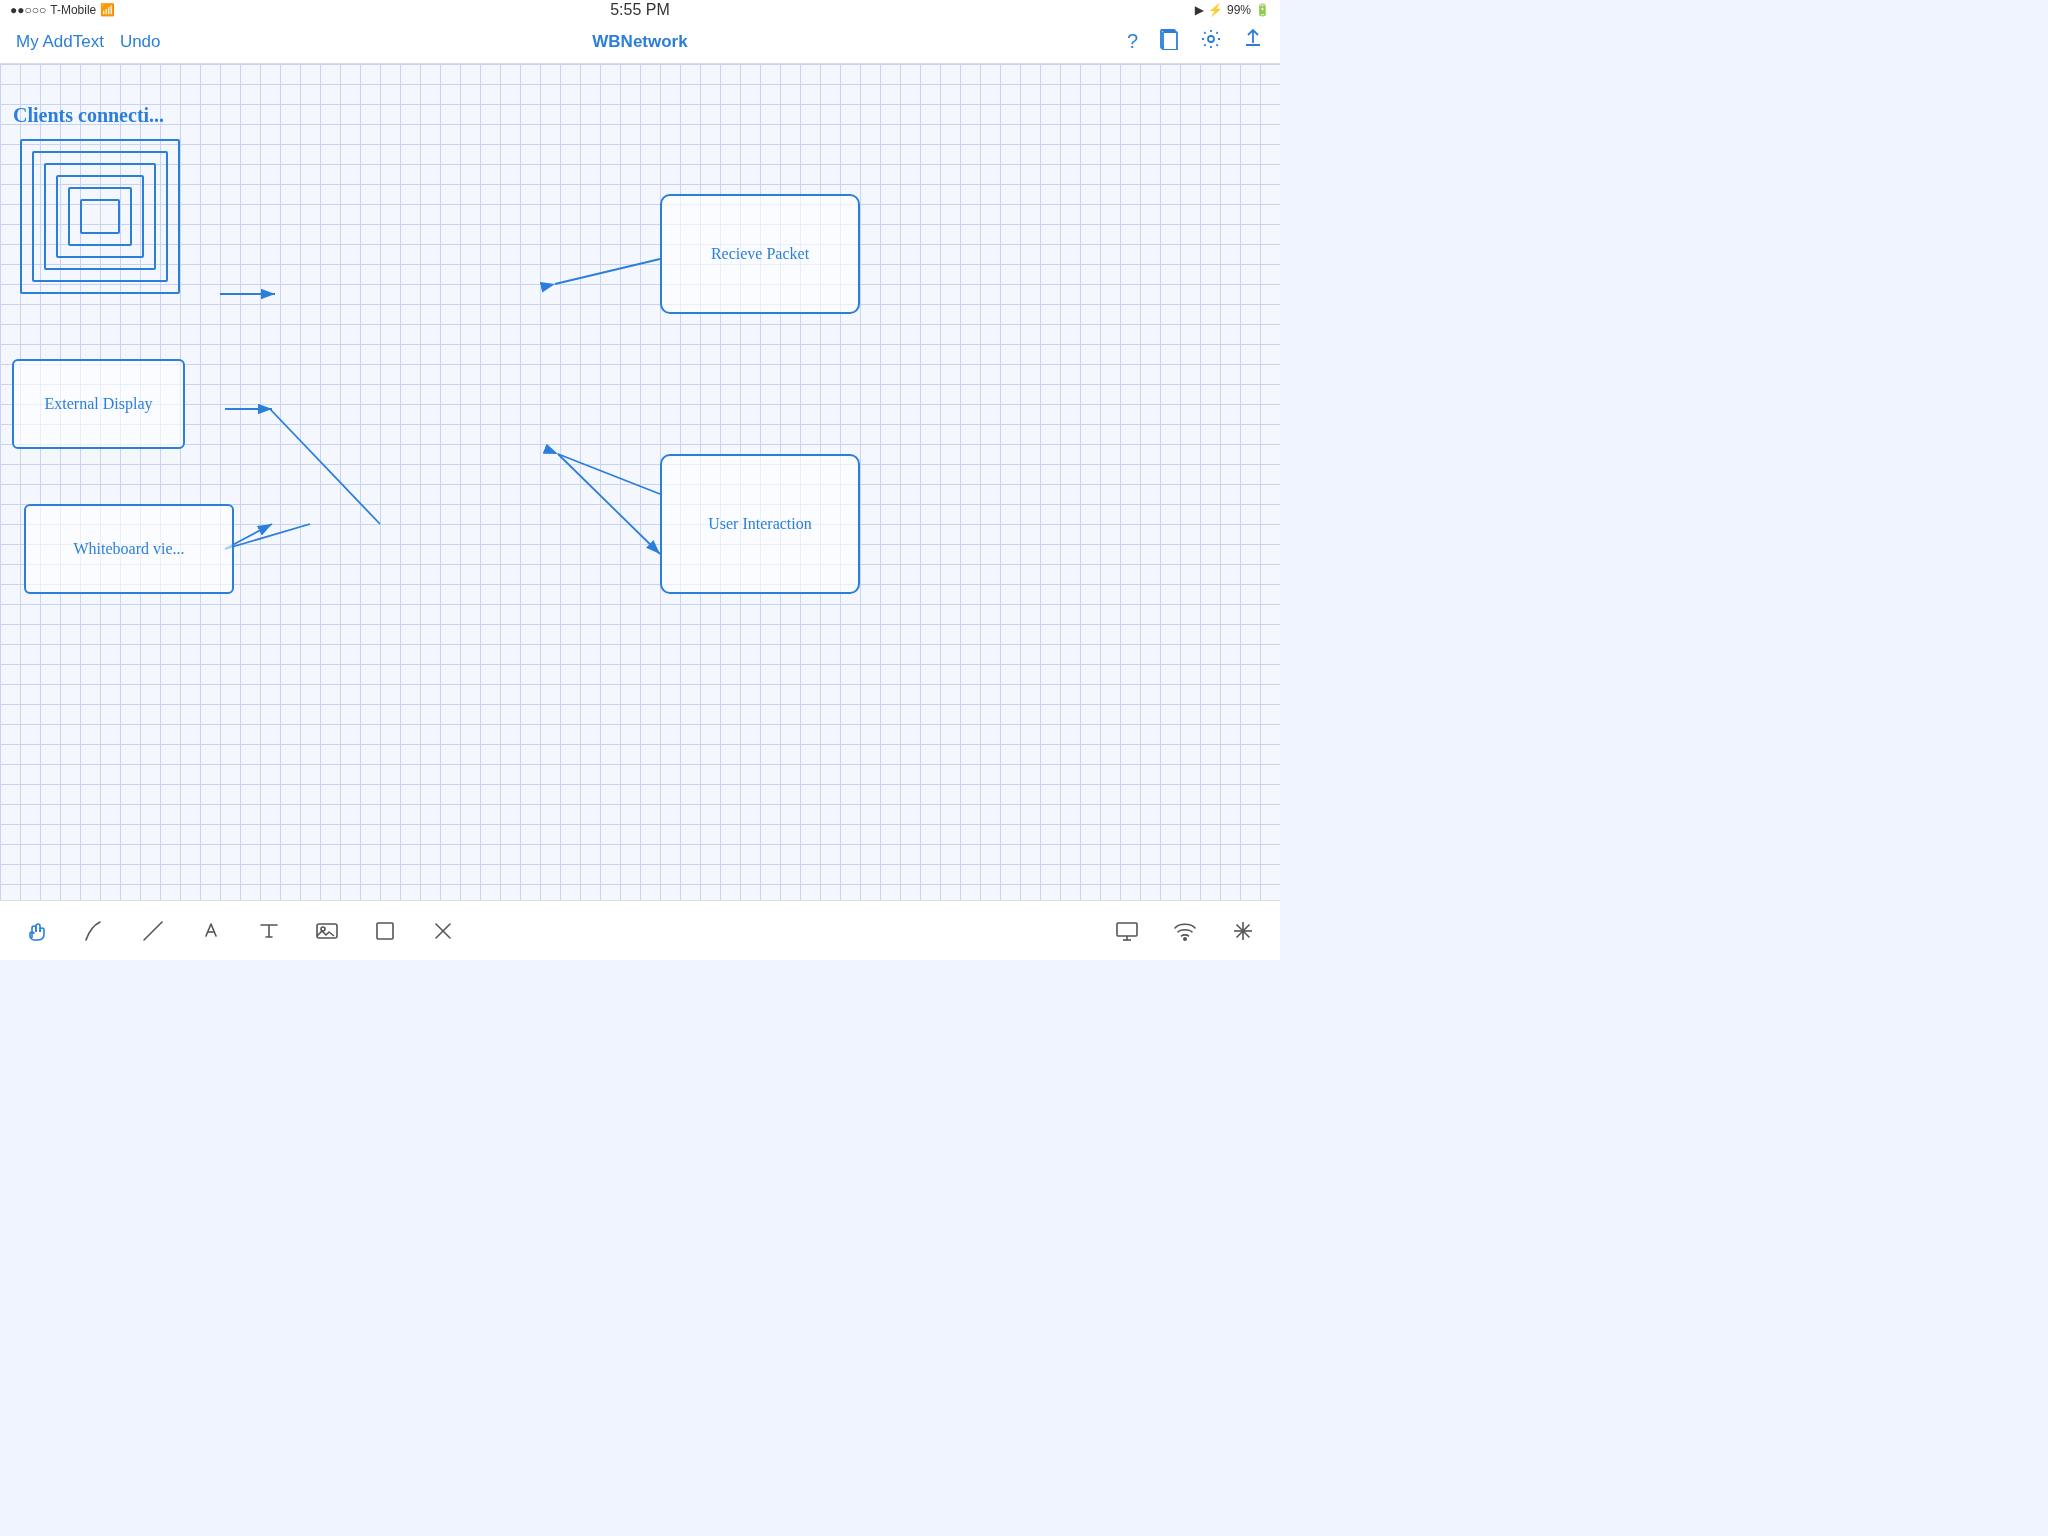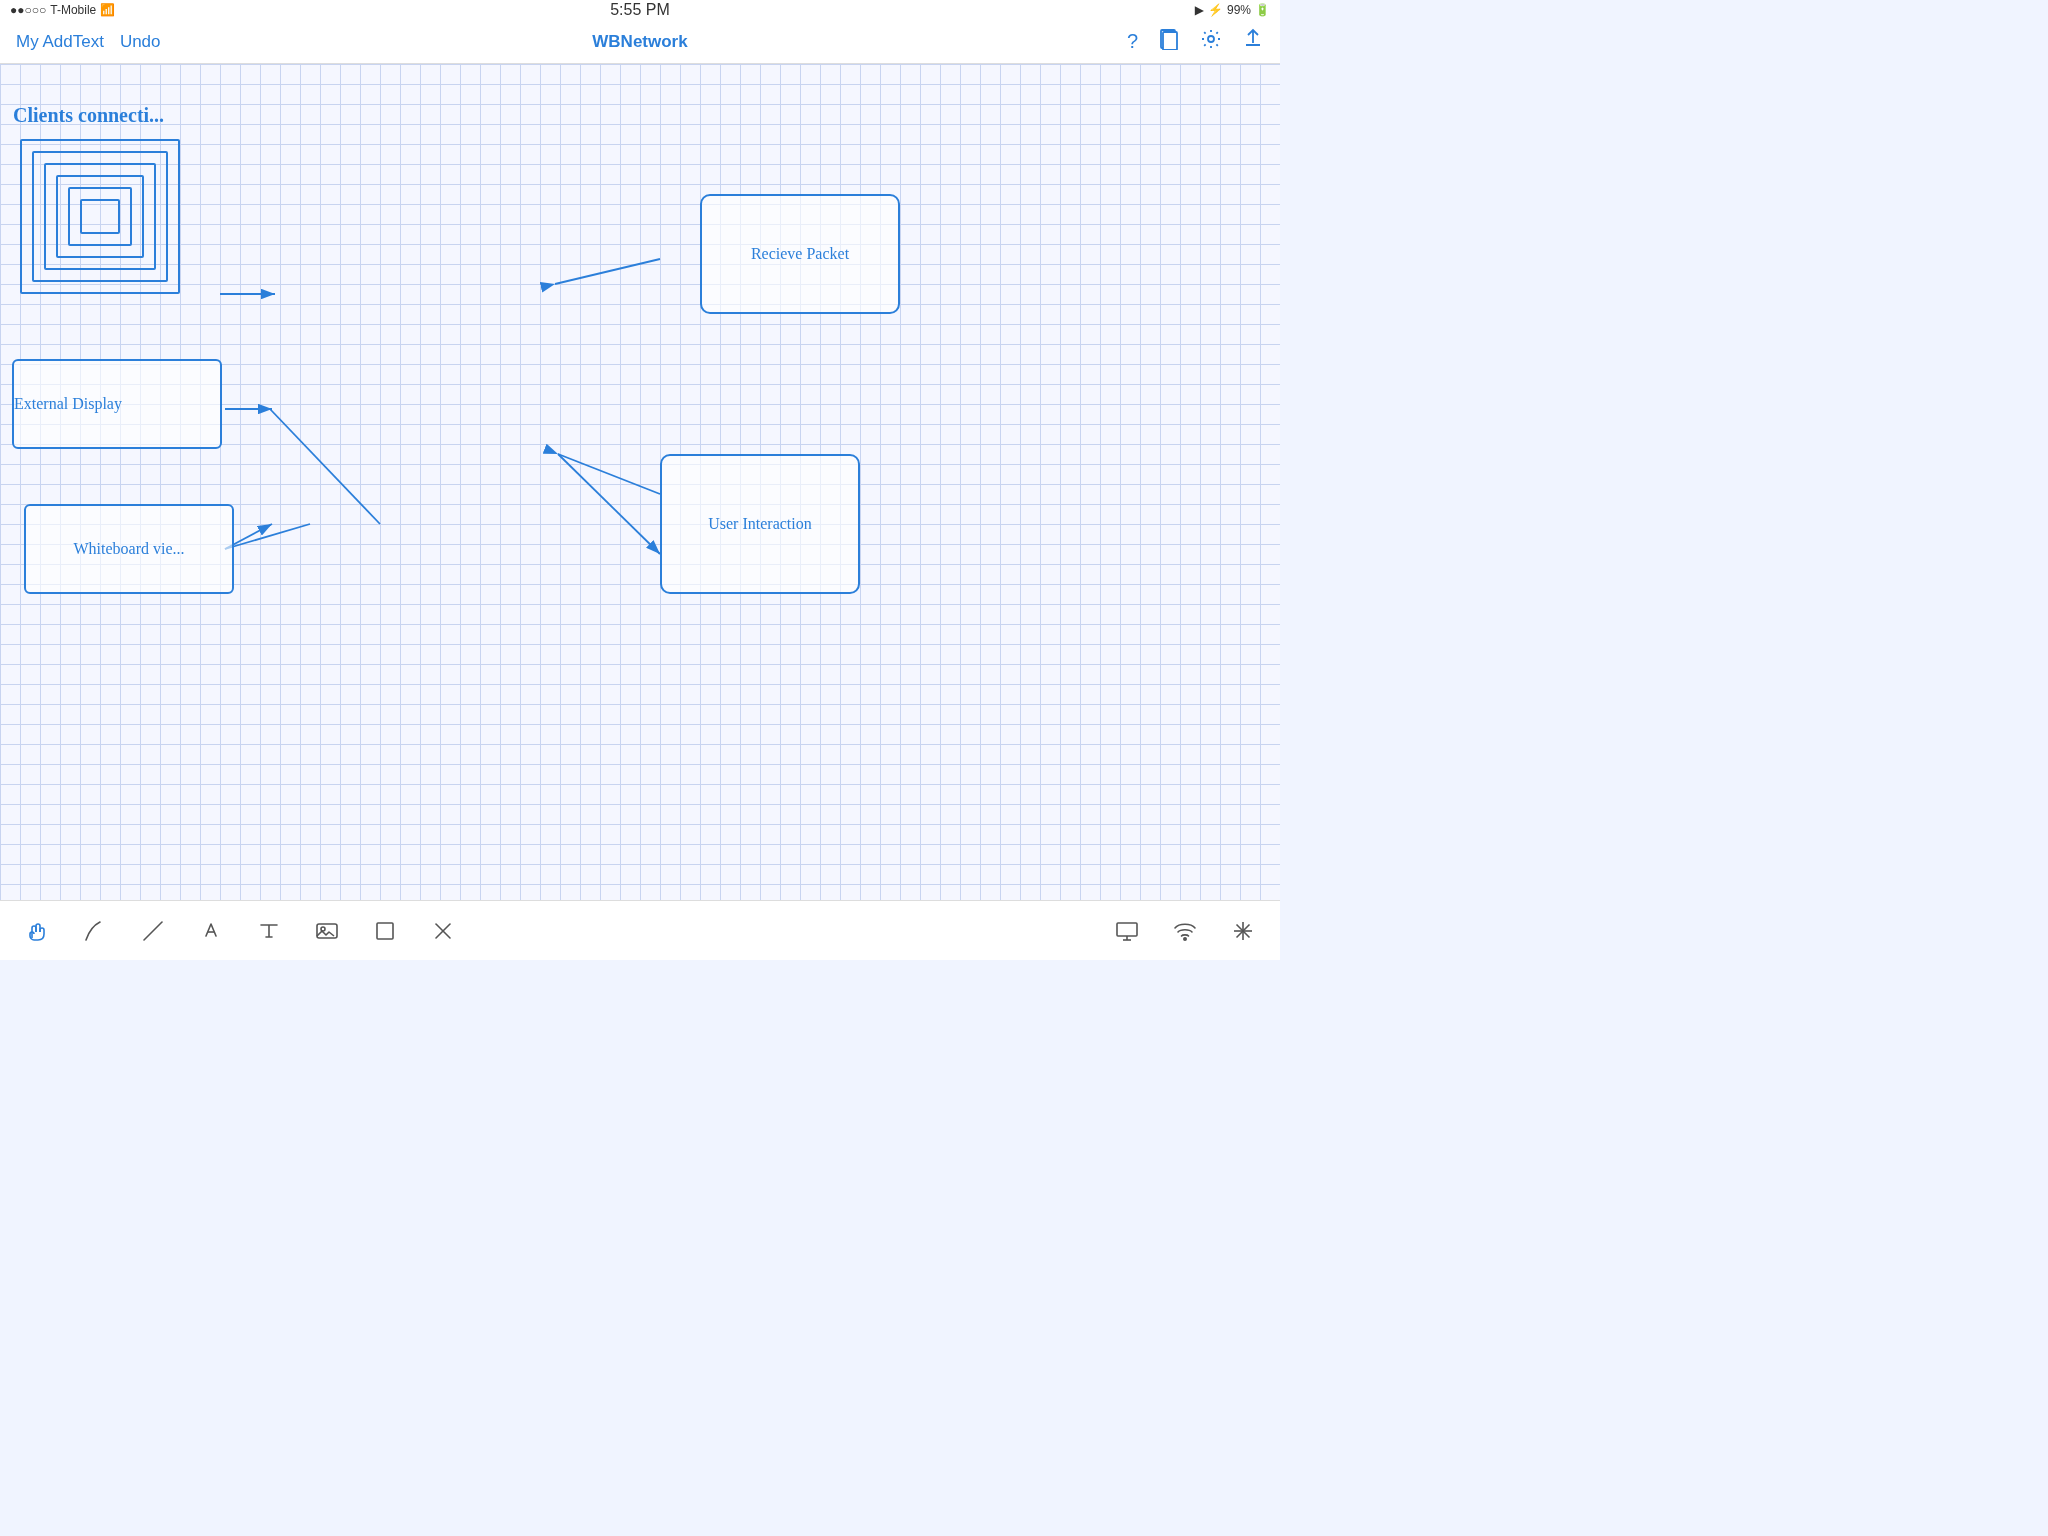--- a/index.html
+++ b/index.html
@@ -126,21 +126,20 @@
     #receive-box {
       top: 130px; left: 660px;
       width: 200px;
       height: 120px;
       border: 2.5px solid #2b7fda;
       border-radius: 10px;
       background: rgba(255,255,255,0.6);
       display: flex;
       align-items: center;
       justify-content: center;
-      margin-left: 40px;
     }
     #receive-box .box-label {
       font-family: 'Chalkboard SE', 'Comic Sans MS', cursive;
       font-size: 16px;
       color: #2b7fda;
       text-align: center;
     }
 
     
     #user-box {
@@ -157,27 +156,28 @@
     #user-box .box-label {
       font-family: 'Chalkboard SE', 'Comic Sans MS', cursive;
       font-size: 16px;
       color: #2b7fda;
       text-align: right;
     }
 
     
     #external-box {
       top: 295px; left: 12px;
-      width: 210px;
+      width: 173px;
       height: 90px;
       border: 2px solid #2b7fda;
       border-radius: 6px;
       background: rgba(255,255,255,0.6);
       display: flex;
       align-items: center;
+      justify-content: center;
     }
     #external-box .box-label {
       font-family: 'Chalkboard SE', 'Comic Sans MS', cursive;
       font-size: 16px;
       color: #2b7fda;
       text-align: center;
     }
 
     
     #whiteboard-box {

